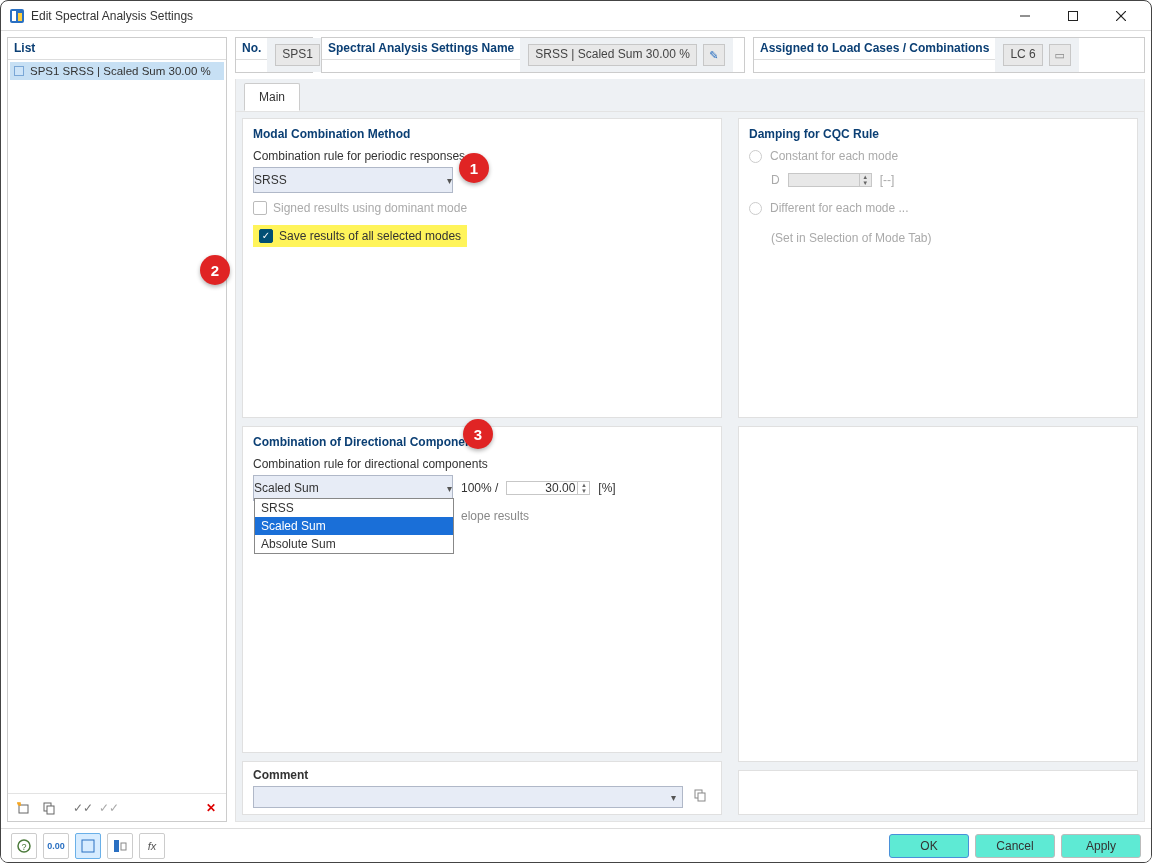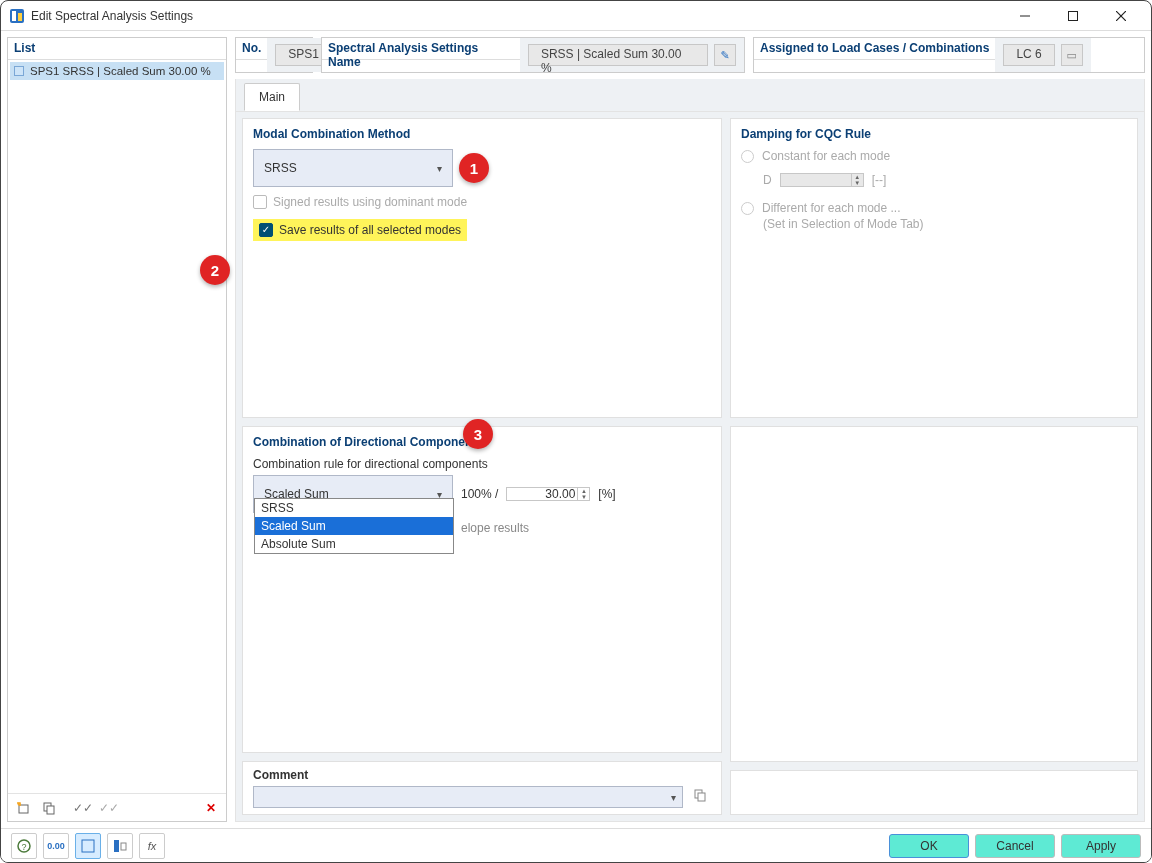--- a/index.html
+++ b/index.html
@@ -133,21 +133,21 @@
   background:#eef1f4;
 }
 .no-box { width:78px; }
 .name-box { flex:1; }
 .assign-box { width:392px; }
 .readonly-input {
   flex:1;
   height:22px;
   background:#e8e8e8;
   border:1px solid #c7c7c7;
-  padding:2px 12px;
+  padding:2px 6px;
   font-size:12px;
   color:#444;
 }
 .icon-chip {
   width:22px;height:22px;
   border:1px solid #c7c7c7;
   background:#e8e8e8;
   display:flex;align-items:center;justify-content:center;
   font-size:11px;
 }
@@ -164,21 +164,21 @@
   border:1px solid #ccc;
   border-bottom:1px solid #fff;
   border-radius: 2px 2px 0 0;
   margin-top:4px;
   font-size:12px;
   color:#333;
 }
 .content-row {
   flex:1;
   display:flex;
-  gap:8px;
+  gap:16px;
   overflow:hidden;
   background:#eef1f4;
   padding: 6px;
   border:1px solid #e3e3e3;
   border-top:none;
 }
 .col-left {
   width: 480px;
   display:flex;
   flex-direction:column;
@@ -199,26 +199,26 @@
 .card.grow { flex:1; }
 .card h4 {
   font-size:12px;
   font-weight:600;
   color:#0b3f74;
   margin-bottom:8px;
 }
 .label { font-size:12px; color:#333; margin-bottom:4px; display:block;}
 .select {
   width: 200px;
-  height: 38px;
+  height: 26px;
   background:#e7ecf6;
   border:1px solid #b0b8c8;
   display:flex;
   align-items:center;
-  padding:0 10px;
+  padding:0 0;
   font-size:12px;
   color:#333;
   position:relative;
 }
 .select .chev {
   margin-left:auto;
   font-size:10px;
   color:#555;
 }
 .checkbox-row {
@@ -442,20 +442,21 @@
 
         <div style="display:flex;flex-direction:column;flex:1;overflow:hidden;">
           <div class="tabs-row">
             <div class="tab">Main</div>
           </div>
           <div class="content-row">
             <div class="col-left">
 
               <div class="card" style="position:relative;height:300px;">
                 <h4>Modal Combination Method</h4>
+                <span class="label">Combination rule for periodic responses</span>
                 <div class="select">
                   <span>SRSS</span>
                   <span class="chev">▾</span>
                 </div>
                 <div class="num-badge" style="top:34px;left:216px;">1</div>
 
                 <div class="checkbox-row">
                   <span class="checkbox disabled"></span>
                   <span class="disabled-text">Signed results using dominant mode</span>
                 </div>
@@ -524,21 +525,21 @@
                   <span class="disabled-text">D</span>
                   <div class="spin">
                     <div class="spbtns">
                         <div>▲</div>
                         <div>▼</div>
                       </div>
                   </div>
                   <span class="disabled-text">[--]</span>
                 </div>
                 <div style="height:14px;"></div>
-                <div class="radio-row" style="margin-bottom:2px;text-align:center;">
+                <div class="radio-row" style="margin-bottom:16px;text-align:center;">
                   <span class="radio disabled"></span>
                   <span class="disabled-text">Different for each mode ...</span>
                 </div>
                 <div class="damp-indent disabled-text">(Set in Selection of Mode Tab)</div>
               </div>
               <div class="card grow"></div>
               <div class="card" style="height:45px;"></div>
             </div>
           </div>
         </div>

